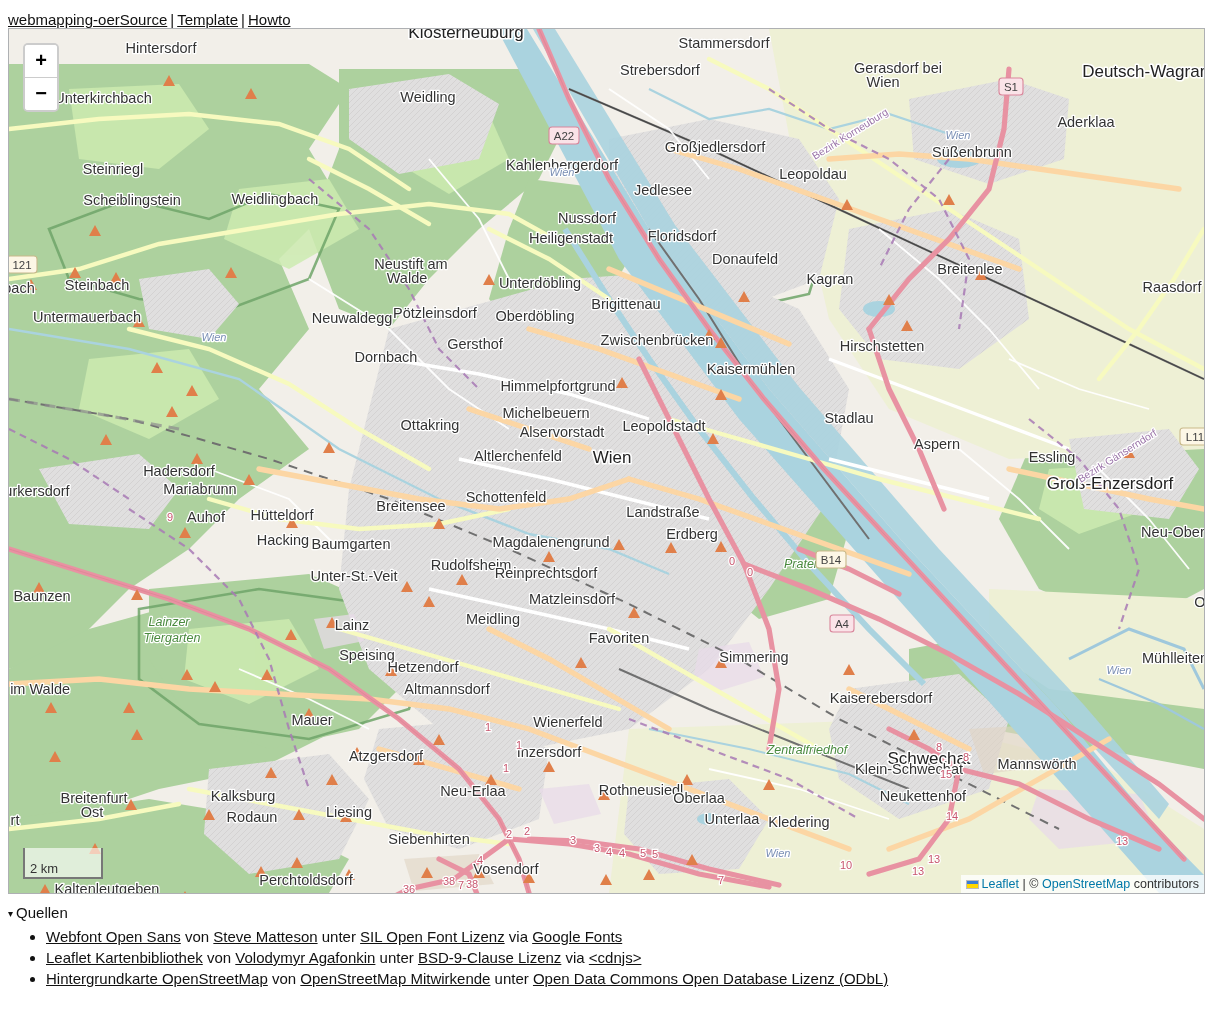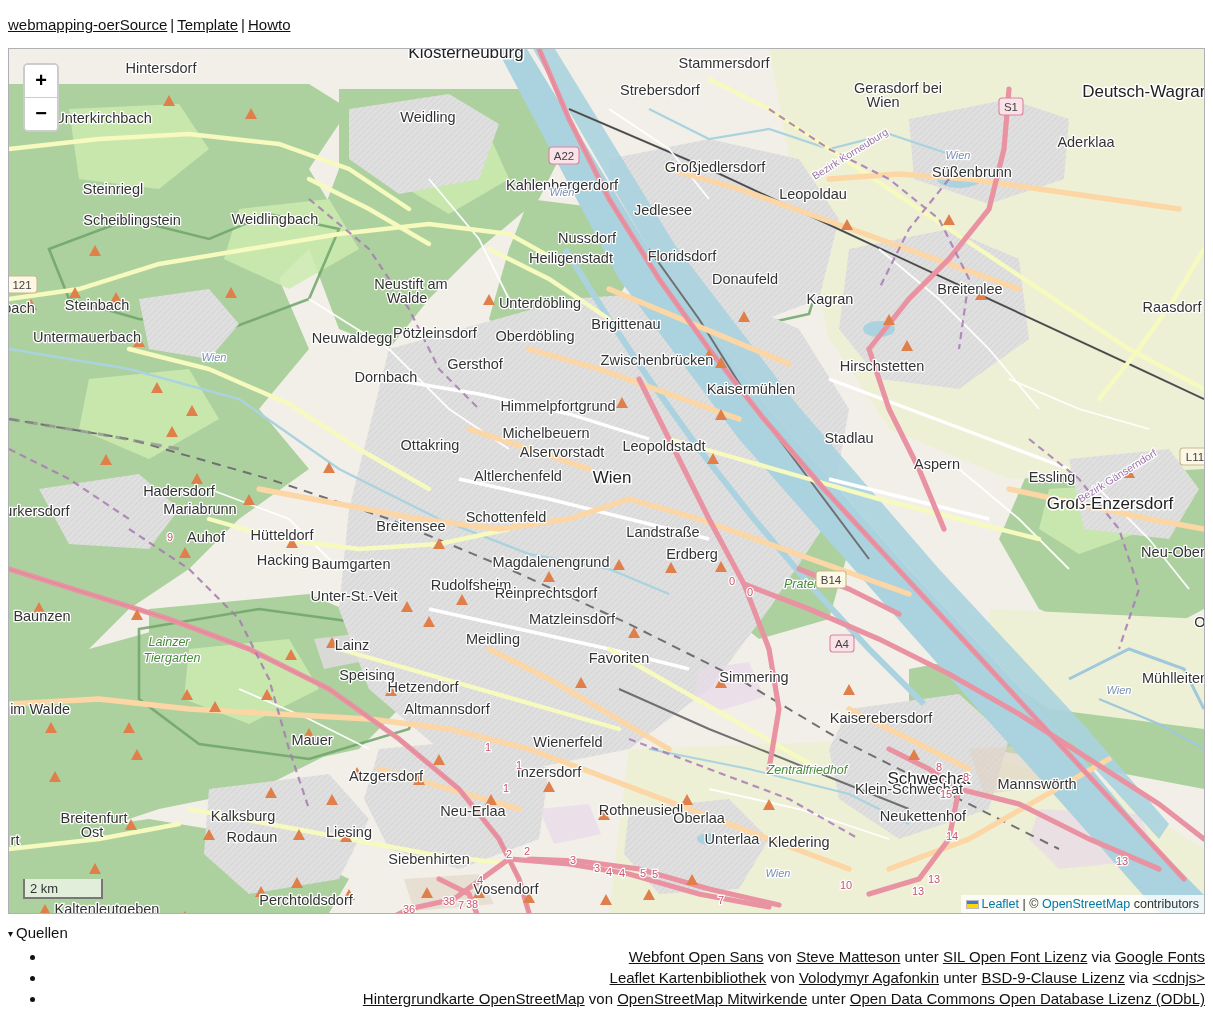--- a/index.html
+++ b/index.html
@@ -1,19 +1,19 @@
 <!DOCTYPE html>
 <html><head>
 <meta charset="utf-8">
 <style>
   html,body{margin:0;padding:0;background:#fff;}
   body{font-family:"Liberation Sans",sans-serif;color:#111;width:1213px;height:1016px;overflow:hidden;}
 
   
-  .header{height:48px;display:flex;align-items:center;padding:0 8px;box-sizing:border-box;}
+  .header{height:28px;display:flex;align-items:flex-end;padding:0 8px;box-sizing:border-box;}
   .hdr-left{flex:0 0 auto;font-size:15px;}
   .hdr-center{flex:1 1 auto;text-align:center;font-size:21px;font-weight:bold;letter-spacing:.1px;}
   .hdr-right{flex:0 0 auto;font-size:15px;white-space:nowrap;}
   a.lnk{color:#111;text-decoration:underline;}
   .sep{padding:0 3px;}
 
   
   .mapwrap{position:relative;width:1197px;height:866px;margin:0 8px;
            border:1px solid #aeb0b3;box-sizing:border-box;overflow:hidden;background:#f2efe9;}
   .mapinner{position:absolute;inset:0;overflow:hidden;}
@@ -24,37 +24,37 @@
            border:2px solid rgba(0,0,0,.2);border-radius:5px;background:#fff;z-index:40;}
   .zoombtn{display:block;width:32px;height:32px;line-height:30px;text-align:center;
            font-size:20px;font-weight:bold;color:#000;background:#fff;text-decoration:none;
            font-family:"Liberation Sans",sans-serif;cursor:pointer;user-select:none;}
   .zoombtn.top{border-bottom:1px solid #ccc;border-radius:3px 3px 0 0;}
   .zoombtn.bot{border-radius:0 0 3px 3px;}
 
   
   .scalectl{position:absolute;left:14px;bottom:14px;z-index:40;
             border:2px solid #777;border-top:none;background:rgba(255,255,255,.62);
-            color:#333;font-size:13px;line-height:15px;padding:2px 5px 1px;
+            color:#333;font-size:13px;line-height:15px;padding:13px 5px 1px;
             box-sizing:border-box;width:80px;white-space:nowrap;}
 
   
   .attr{position:absolute;right:0;bottom:0;z-index:40;background:rgba(255,255,255,.78);
         font-size:12.5px;line-height:16px;padding:1px 5px;color:#333;
         font-family:"Liberation Sans",sans-serif;text-align:right;}
   .attr a{color:#0078a8;text-decoration:none;}
   .flagua{display:inline-block;width:13px;height:9px;vertical-align:-1px;margin-right:3px;
           background:linear-gradient(#3a7dd8 0 50%, #ffd700 50% 100%);border:1px solid #bbb;box-sizing:border-box;}
 
   
   .footer{padding:10px 8px 0 8px;font-size:15px;}
   .quellen-head{font-size:15px;}
   .tri{display:inline-block;font-size:10px;vertical-align:1px;margin-right:3px;}
   ul.srcs{margin:6px 0 0 0;padding-left:38px;}
-  ul.srcs li{margin:1px 0;line-height:20px;list-style:disc;text-align:right;}
+  ul.srcs li{margin:1px 0;line-height:20px;list-style:disc;}
 
   
   .lbl{font-family:"Liberation Sans",sans-serif;fill:#333;
        paint-order:stroke fill;stroke:#fff;stroke-width:2.6px;stroke-linejoin:round;}
   .lbl-city{font-size:17px;fill:#222;stroke-width:3.2px;}
   .lbl-town{font-size:14.5px;}
   .lbl-green{fill:#4a8a3f;font-style:italic;font-size:12.5px;}
   .lbl-water{fill:#7a8fb5;font-size:11px;font-style:italic;}
   .lbl-bound{fill:#9a74a8;font-size:10.5px;}
   .jn{font-size:11px;fill:#c8566e;stroke:#fff;stroke-width:2.4px;paint-order:stroke fill;}

